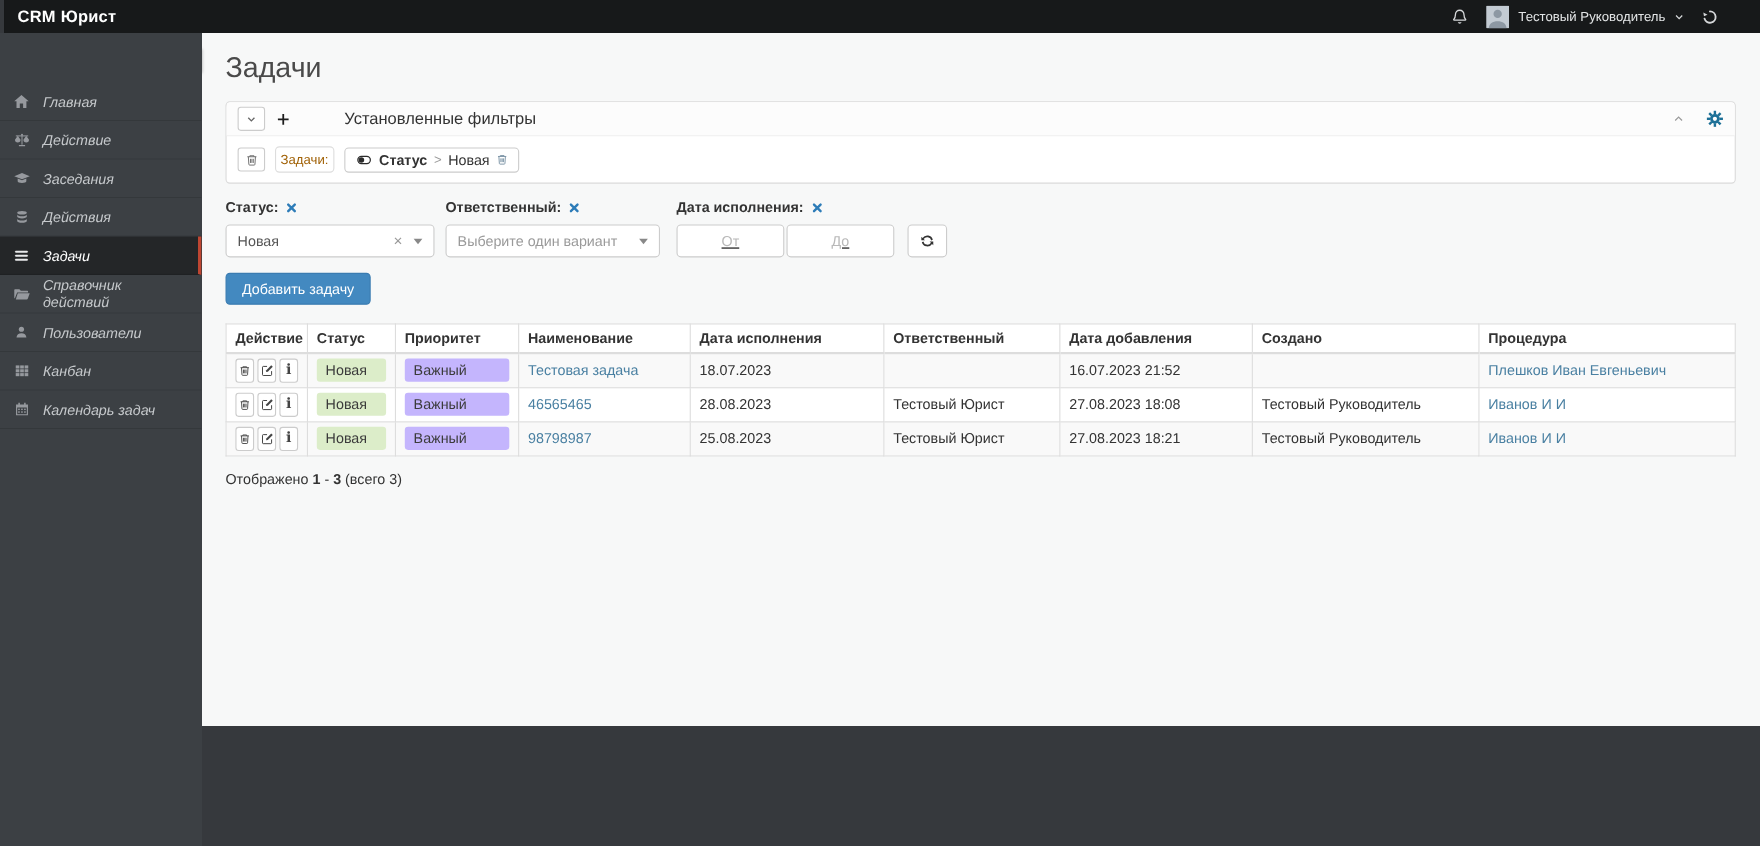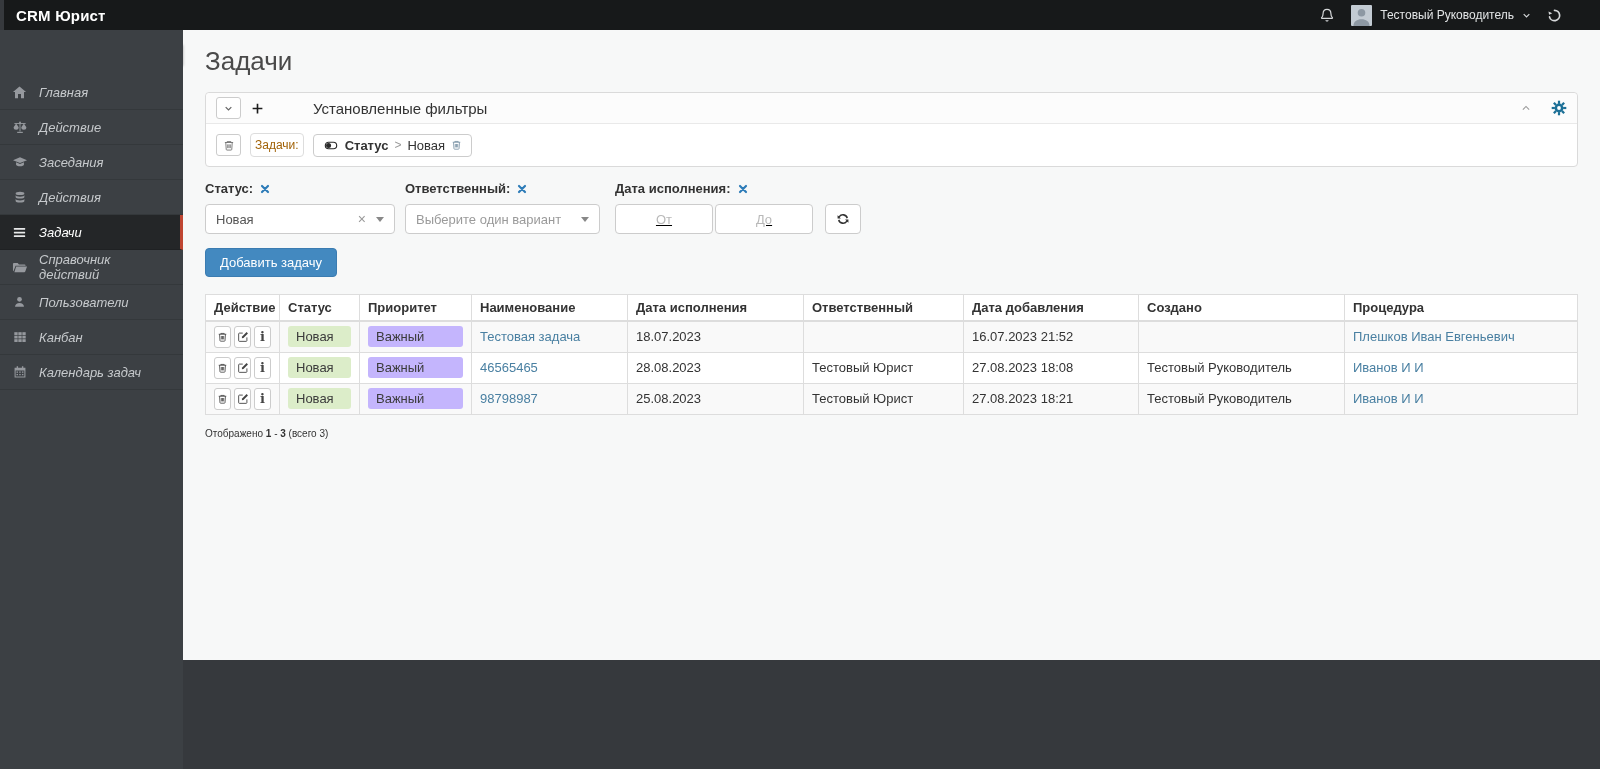--- a/index.html
+++ b/index.html
@@ -119,21 +119,21 @@
   .action-btns { display:flex; gap:3px; }
   .icon-btn {
     width:24px; height:22px; border:1px solid #ccc; border-radius:3px; background:#fff;
     display:flex; align-items:center; justify-content:center; color:#444; cursor:pointer; padding:0;
   }
   .info-i { font-family:"DejaVu Serif", serif; font-weight:bold; font-size:13px; line-height:1; }
   .badge { display:block; padding:3px 8px; border-radius:3px; color:#3b3b3b; }
   .badge-status { background:#dcedc9; }
   .badge-priority { background:#c4b5fd; }
   a.cell-link { color:#4a80a2; text-decoration:none; cursor:pointer; }
-  .results-line { margin-top:13px; font-size:10px; color:#333; }
+  .results-line { margin-top:13px; font-size:13px; color:#333; }
   .results-line b { font-weight:bold; }
   svg { display:block; }
 </style>
 </head>
 <body>
 
 <div class="topbar">
   <div class="brand">CRM Юрист</div>
   <div class="topbar-right">
     <span class="tb-icon">

